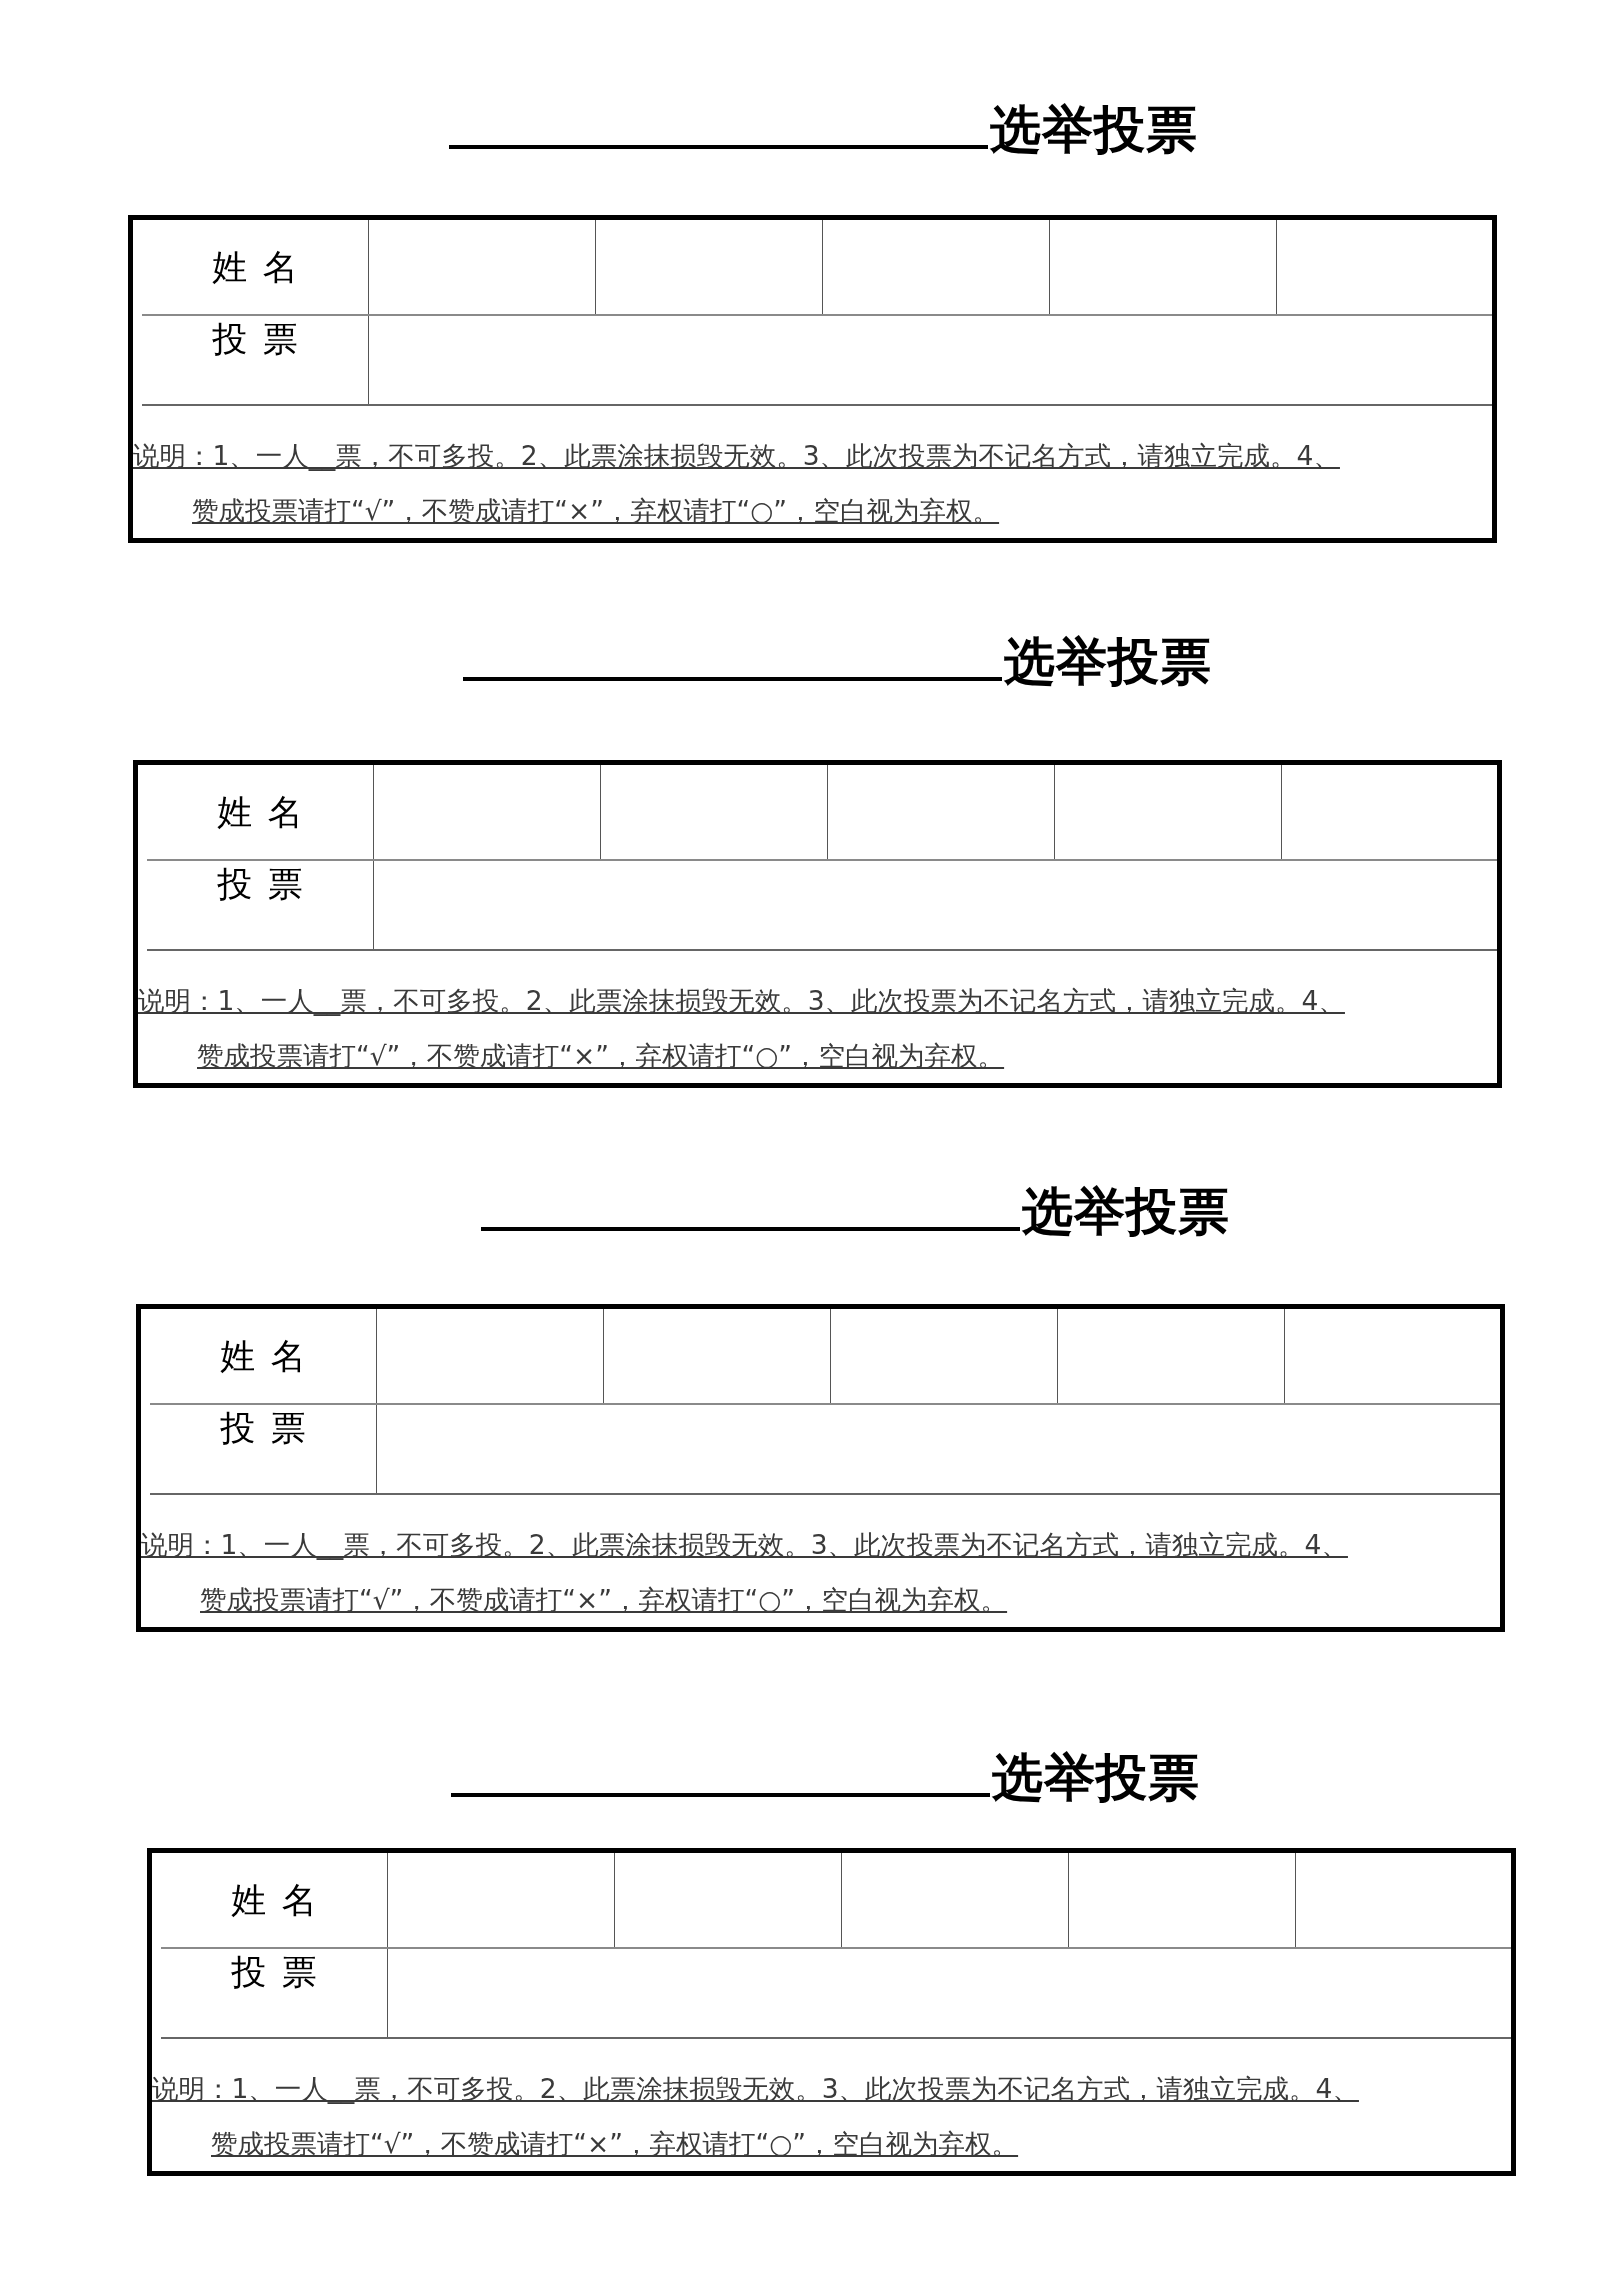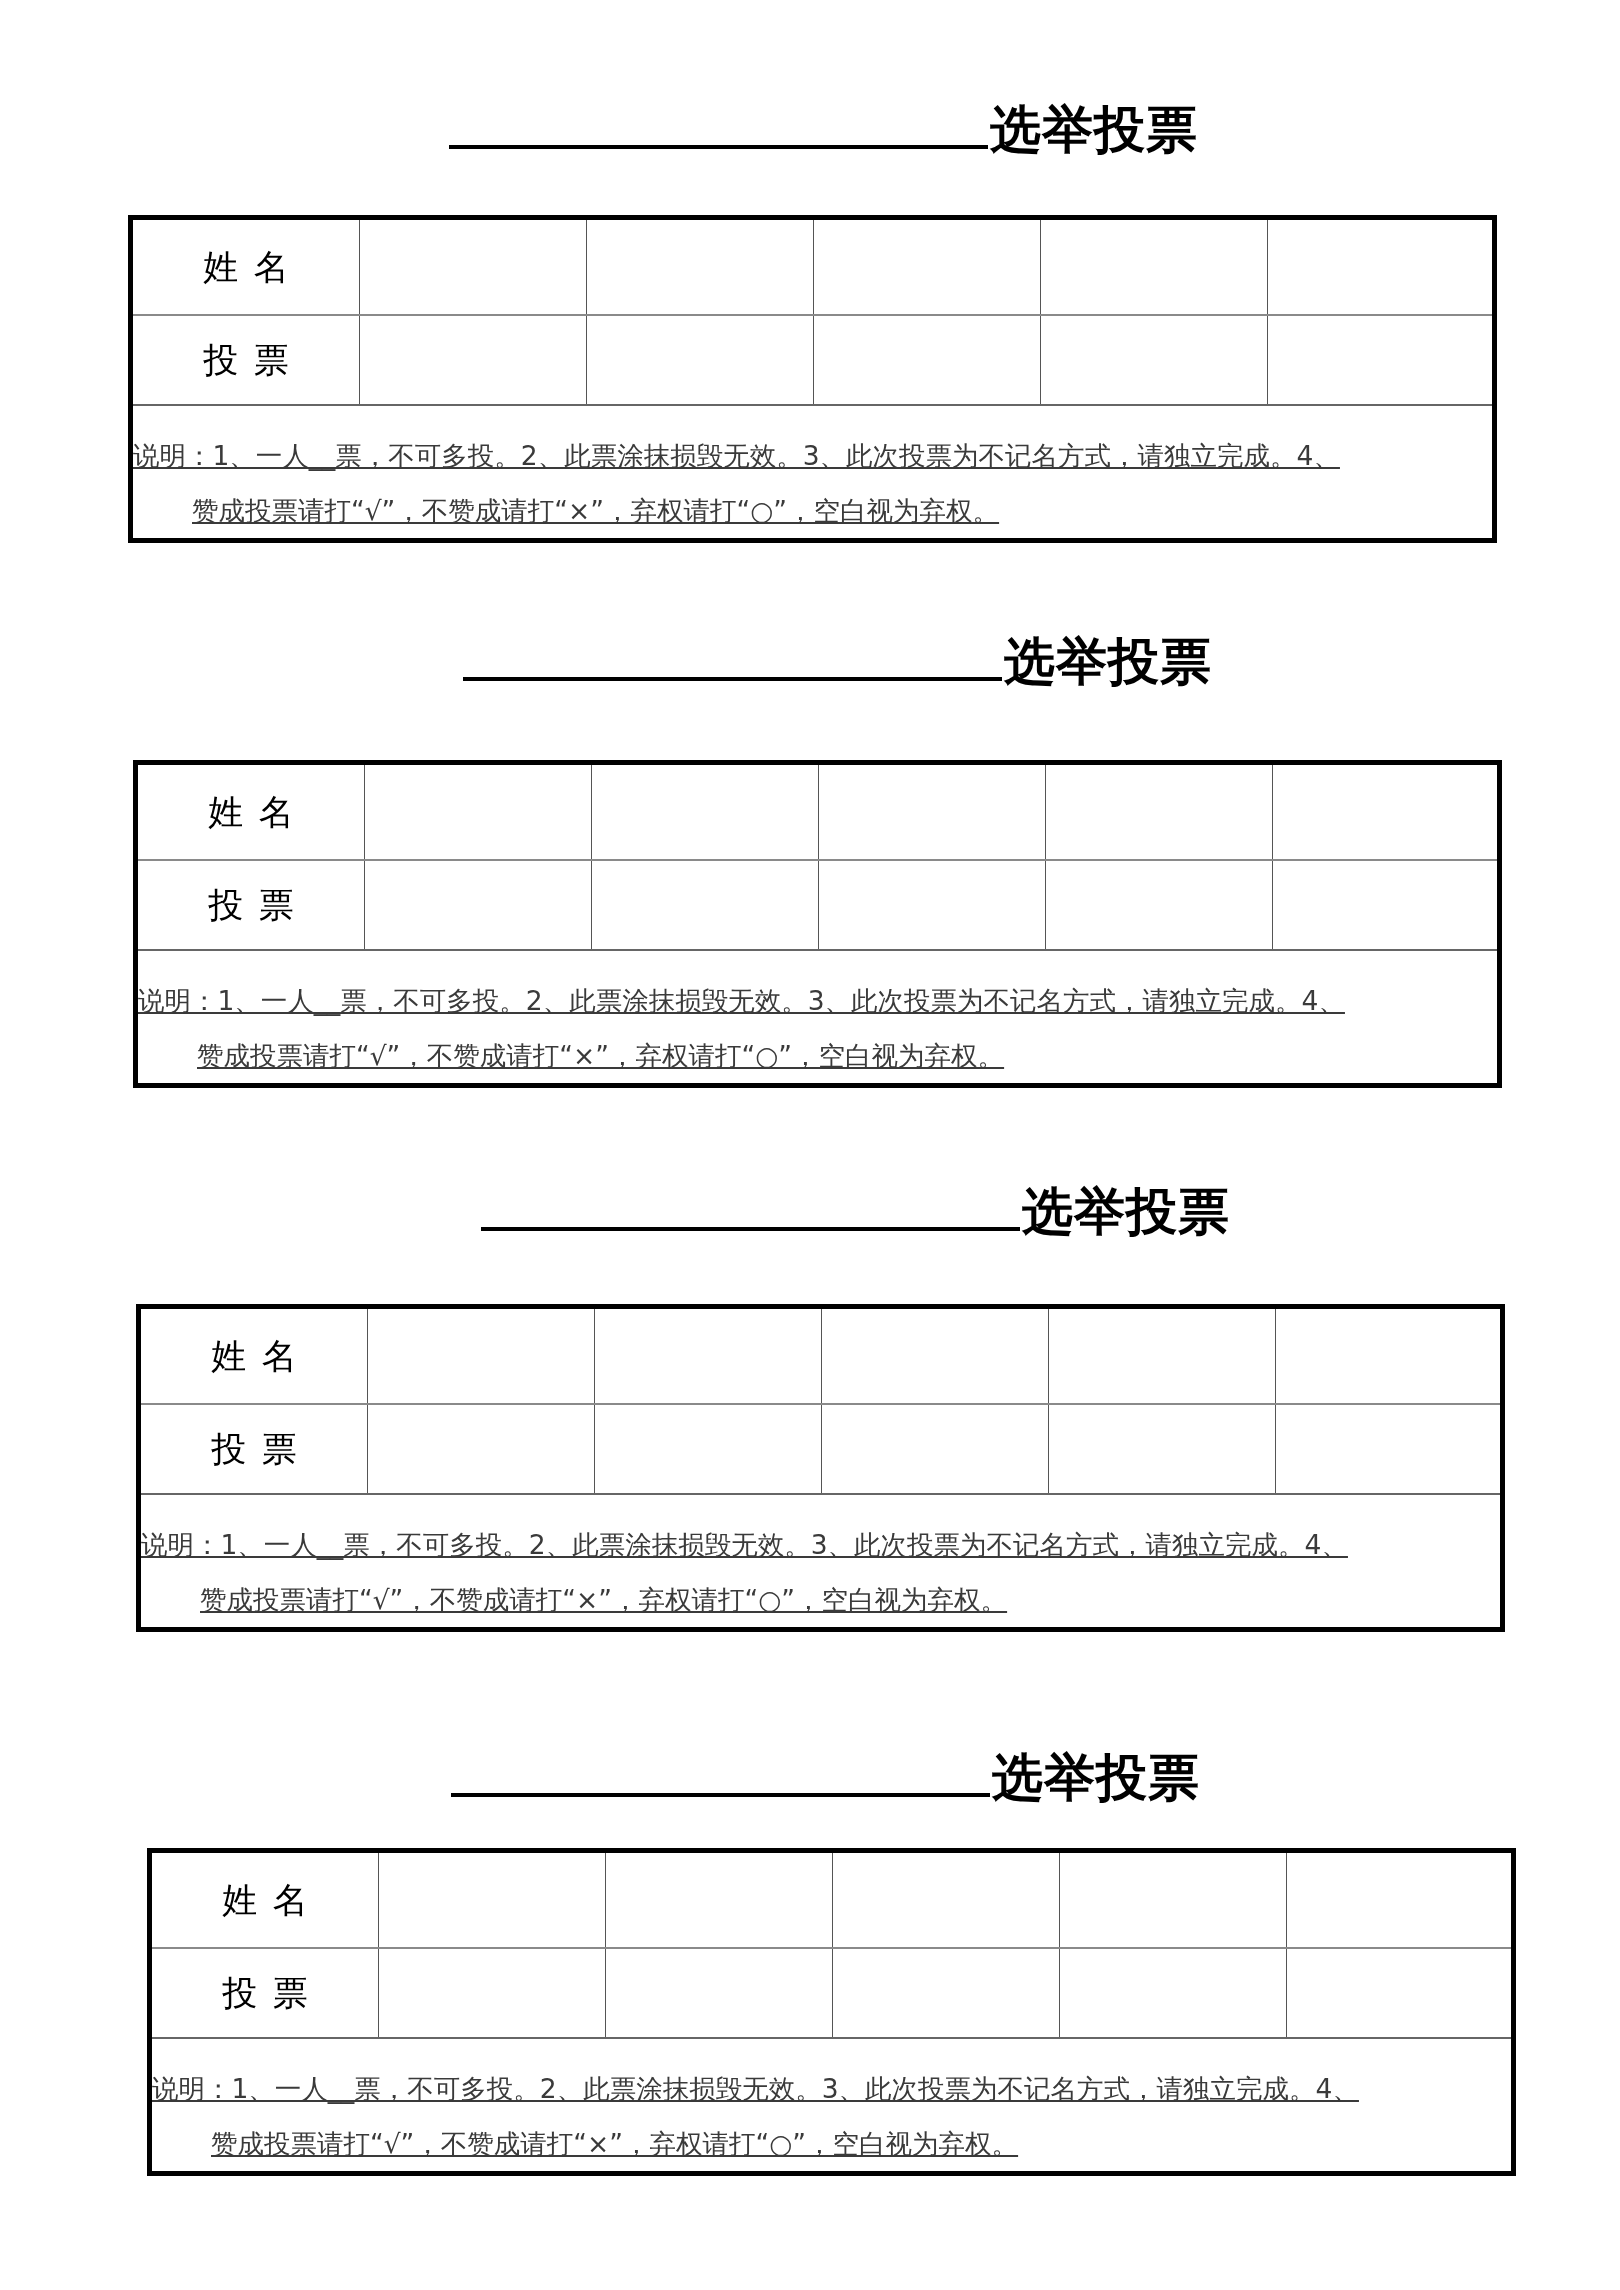--- a/index.html
+++ b/index.html
@@ -45,27 +45,27 @@
     position: absolute;
     left: 0;
     width: 1369px;
     height: 328px;
     box-sizing: border-box;
     border: 5.9px solid #000;
     background: #fff;
   }
   .grid-row {
     position: absolute;
-    left: 0;
+    left: 9px;
     right: 0;
     display: flex;
     box-sizing: border-box;
   }
   .row-name { top: 0; height: 96px; border-bottom: 2px solid #8a8a8a; }
-  .row-vote { top: 96px; height: 90px; border-bottom: 2px solid #666; }
+  .row-vote { top: 96px; height: 90px; border-bottom: 2px solid #666; flex-direction: column; }
   .cell {
     box-sizing: border-box;
     border-right: 1px solid #555;
     height: 100%;
   }
   .cell:last-child { border-right: none; }
   .cell.label {
     width: 227px;
     display: flex;
     align-items: center;

